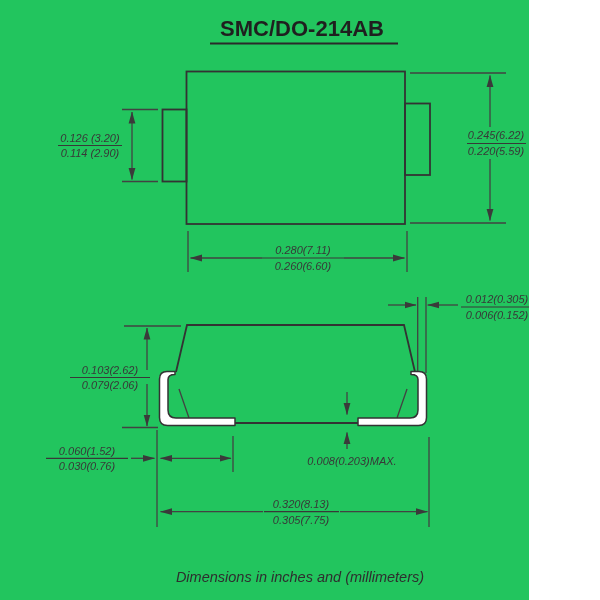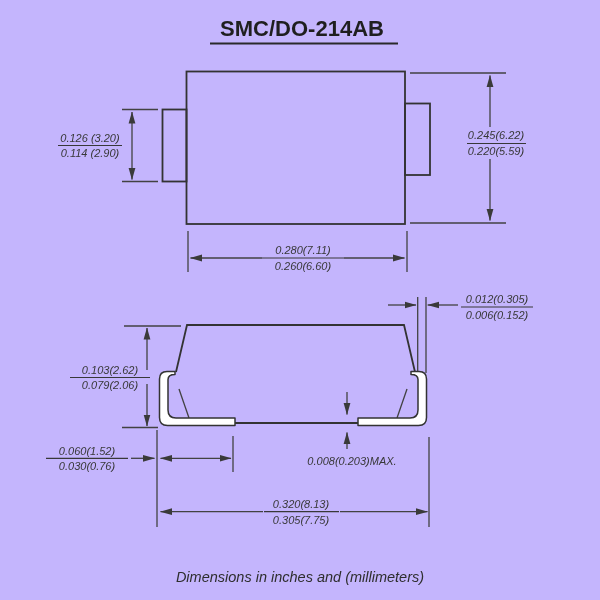--- a/index.html
+++ b/index.html
@@ -1,16 +1,16 @@
 <!DOCTYPE html>
 <html><head>
 <meta charset="utf-8">
 <style>
   html,body { margin:0; padding:0; background:#ffffff; }
-  .canvas { position:relative; width:600px; height:600px; background:#c4b5fd; overflow:hidden; }
+  .canvas { position:relative; width:529px; height:600px; background:#22c55e; overflow:hidden; }
   svg { display:block; }
   .title-text  { font:bold 22px "Liberation Sans", sans-serif; fill:#1f1f1f; }
   .footer-text { font:italic 14.5px "Liberation Sans", sans-serif; fill:#2e2e2e; }
   .dim-text    { font:italic 11px "Liberation Sans", sans-serif; fill:#383838; }
   .shape  { stroke:#333333; stroke-width:1.8; fill:none; stroke-linejoin:miter; }
   .lead   { stroke:#333333; stroke-width:1.5; fill:#ffffff; stroke-linejoin:round; }
   .thin   { stroke:#424242; stroke-width:1.3; fill:none; }
   .bar    { stroke:#383838; stroke-width:1.2; fill:none; }
   .rule   { stroke:#2a2a2a; stroke-width:2; fill:none; }
 </style>

